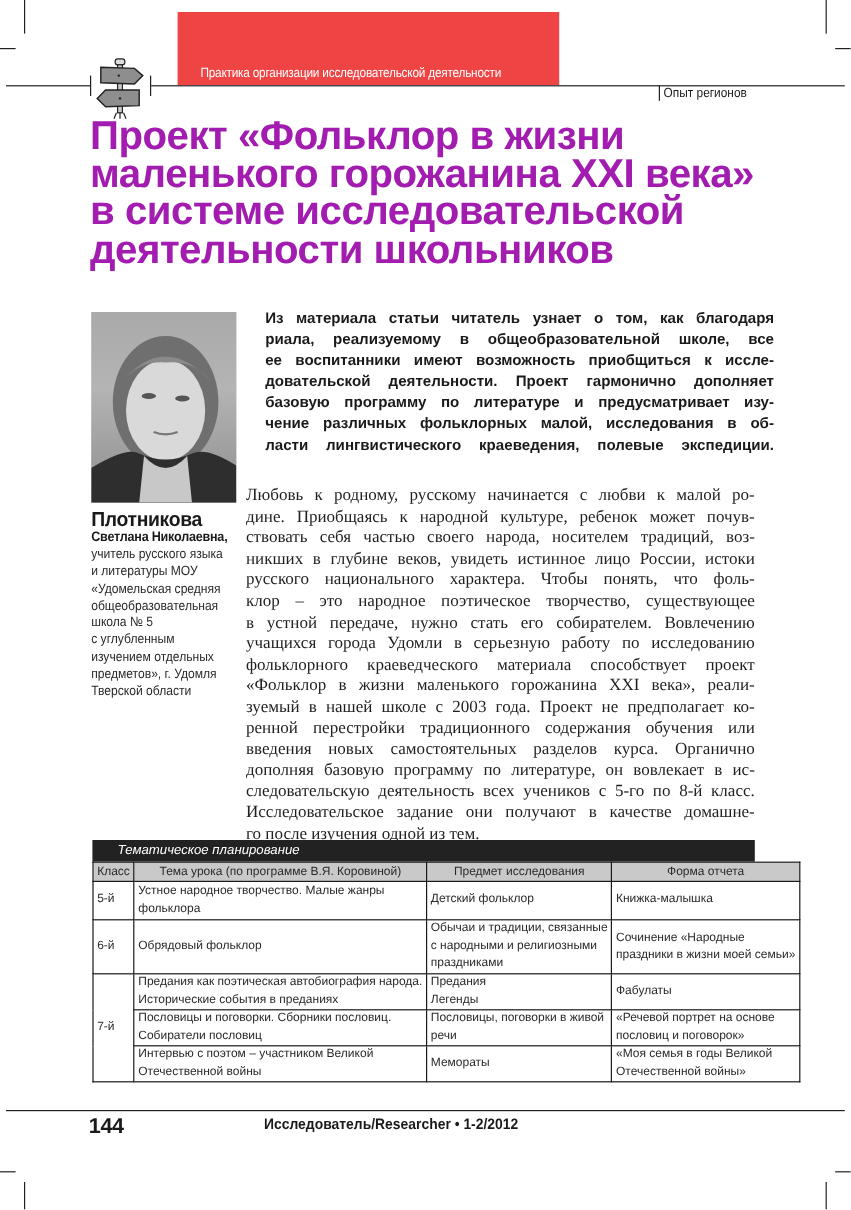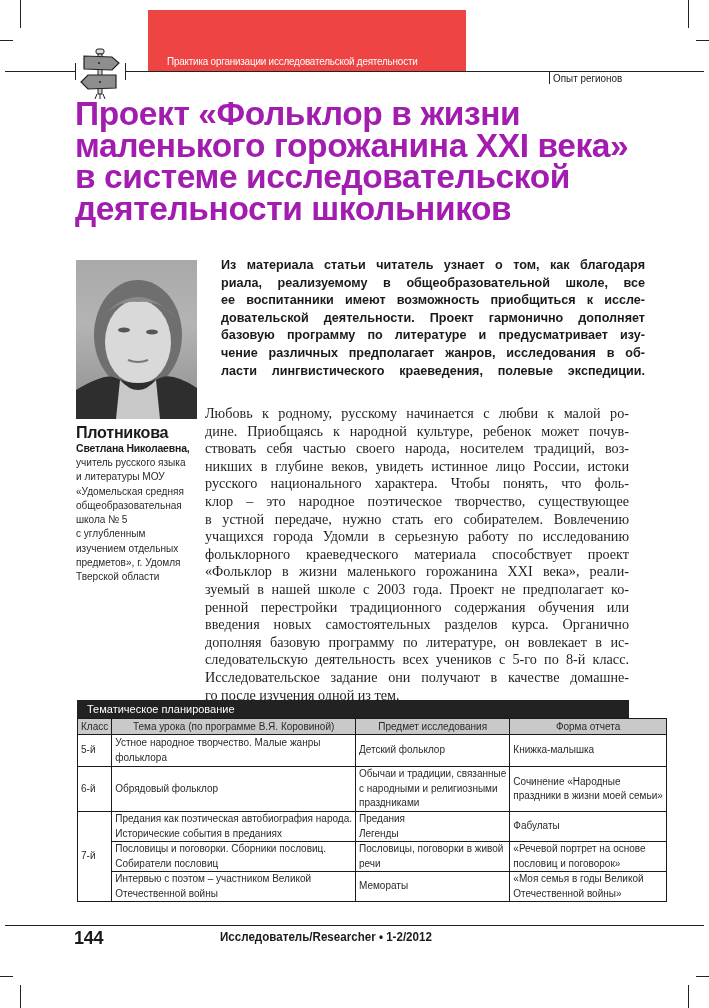--- a/index.html
+++ b/index.html
@@ -31,21 +31,21 @@
   .author-info { font-size: 11.2px; line-height: 14.3px; color: #2a2a2a; white-space: pre-line; transform: scaleX(0.9); transform-origin: left top; width: 140px; }
 
   
   .lead { position: absolute; left: 205px; top: 257px; width: 424px; font-weight: bold; font-size: 12.6px; line-height: 17.6px; text-align: justify; text-align-last: justify; color: #1a1a1a; margin-left: 16px; }
   .lead span { display: block; white-space: nowrap; text-align: justify; text-align-last: justify; }
 
   
   .body-text { position: absolute; left: 205px; top: 405px; width: 424px; font-family: "Liberation Serif", serif; font-size: 14.2px; line-height: 17.6px; color: #1f1f1f; }
   .body-text span { display: block; white-space: nowrap; text-align: justify; text-align-last: justify; }
   .body-text span.last { text-align-last: left; }
-  .tbl-title { position: absolute; left: 77px; top: 700px; width: 552px; height: 18px; background: #222222; color: #fff; font-size: 11px; line-height: 18px; padding-left: 10px; }
+  .tbl-title { position: absolute; left: 77px; top: 700px; width: 552px; height: 18px; background: #222222; color: #fff; font-size: 11px; line-height: 18px; padding-left: 21px; font-style: italic; }
   table.grid { position: absolute; left: 77px; top: 718px; width: 552px; border-collapse: collapse; font-size: 10px; color: #2a2a2a; padding-left: 46px; }
   table.grid th, table.grid td { border: 1px solid #1a1a1a; vertical-align: middle; padding: 0 3px; text-align: left; font-weight: normal; line-height: 14.4px; }
   table.grid th { background: #c9c9c9; height: 16px; line-height: 14px; text-align: center; }
   table.grid td.cls { text-align: left; }
   table.grid td .ln { display: block; white-space: nowrap; }
 
   
   .footer-rule { position: absolute; left: 5px; top: 925px; width: 699px; height: 1px; background: #222; }
   .page-num { position: absolute; left: 74px; top: 928px; font-weight: bold; font-size: 18px; letter-spacing: -0.3px; }
   .journal { position: absolute; left: 220px; top: 930px; font-weight: bold; font-size: 12.6px; white-space: nowrap; transform: scaleX(0.92); transform-origin: left; }
@@ -115,21 +115,21 @@
 предметов», г. Удомля
 Тверской области</div>
 </div>
 
 <div class="lead">
   <span>Из материала статьи читатель узнает о том, как благодаря</span>
   <span>риала, реализуемому в общеобразовательной школе, все</span>
   <span>ее воспитанники имеют возможность приобщиться к иссле-</span>
   <span>довательской деятельности. Проект гармонично дополняет</span>
   <span>базовую программу по литературе и предусматривает изу-</span>
-  <span>чение различных предполагает жанров, исследования в об-</span>
+  <span>чение различных фольклорных малой, исследования в об-</span>
   <span>ласти лингвистического краеведения, полевые экспедиции.</span>
 </div>
 
 <div class="body-text">
   <span>Любовь к родному, русскому начинается с любви к малой ро-</span>
   <span>дине. Приобщаясь к народной культуре, ребенок может почув-</span>
   <span>ствовать себя частью своего народа, носителем традиций, воз-</span>
   <span>никших в глубине веков, увидеть истинное лицо России, истоки</span>
   <span>русского национального характера. Чтобы понять, что фоль-</span>
   <span>клор – это народное поэтическое творчество, существующее</span>

